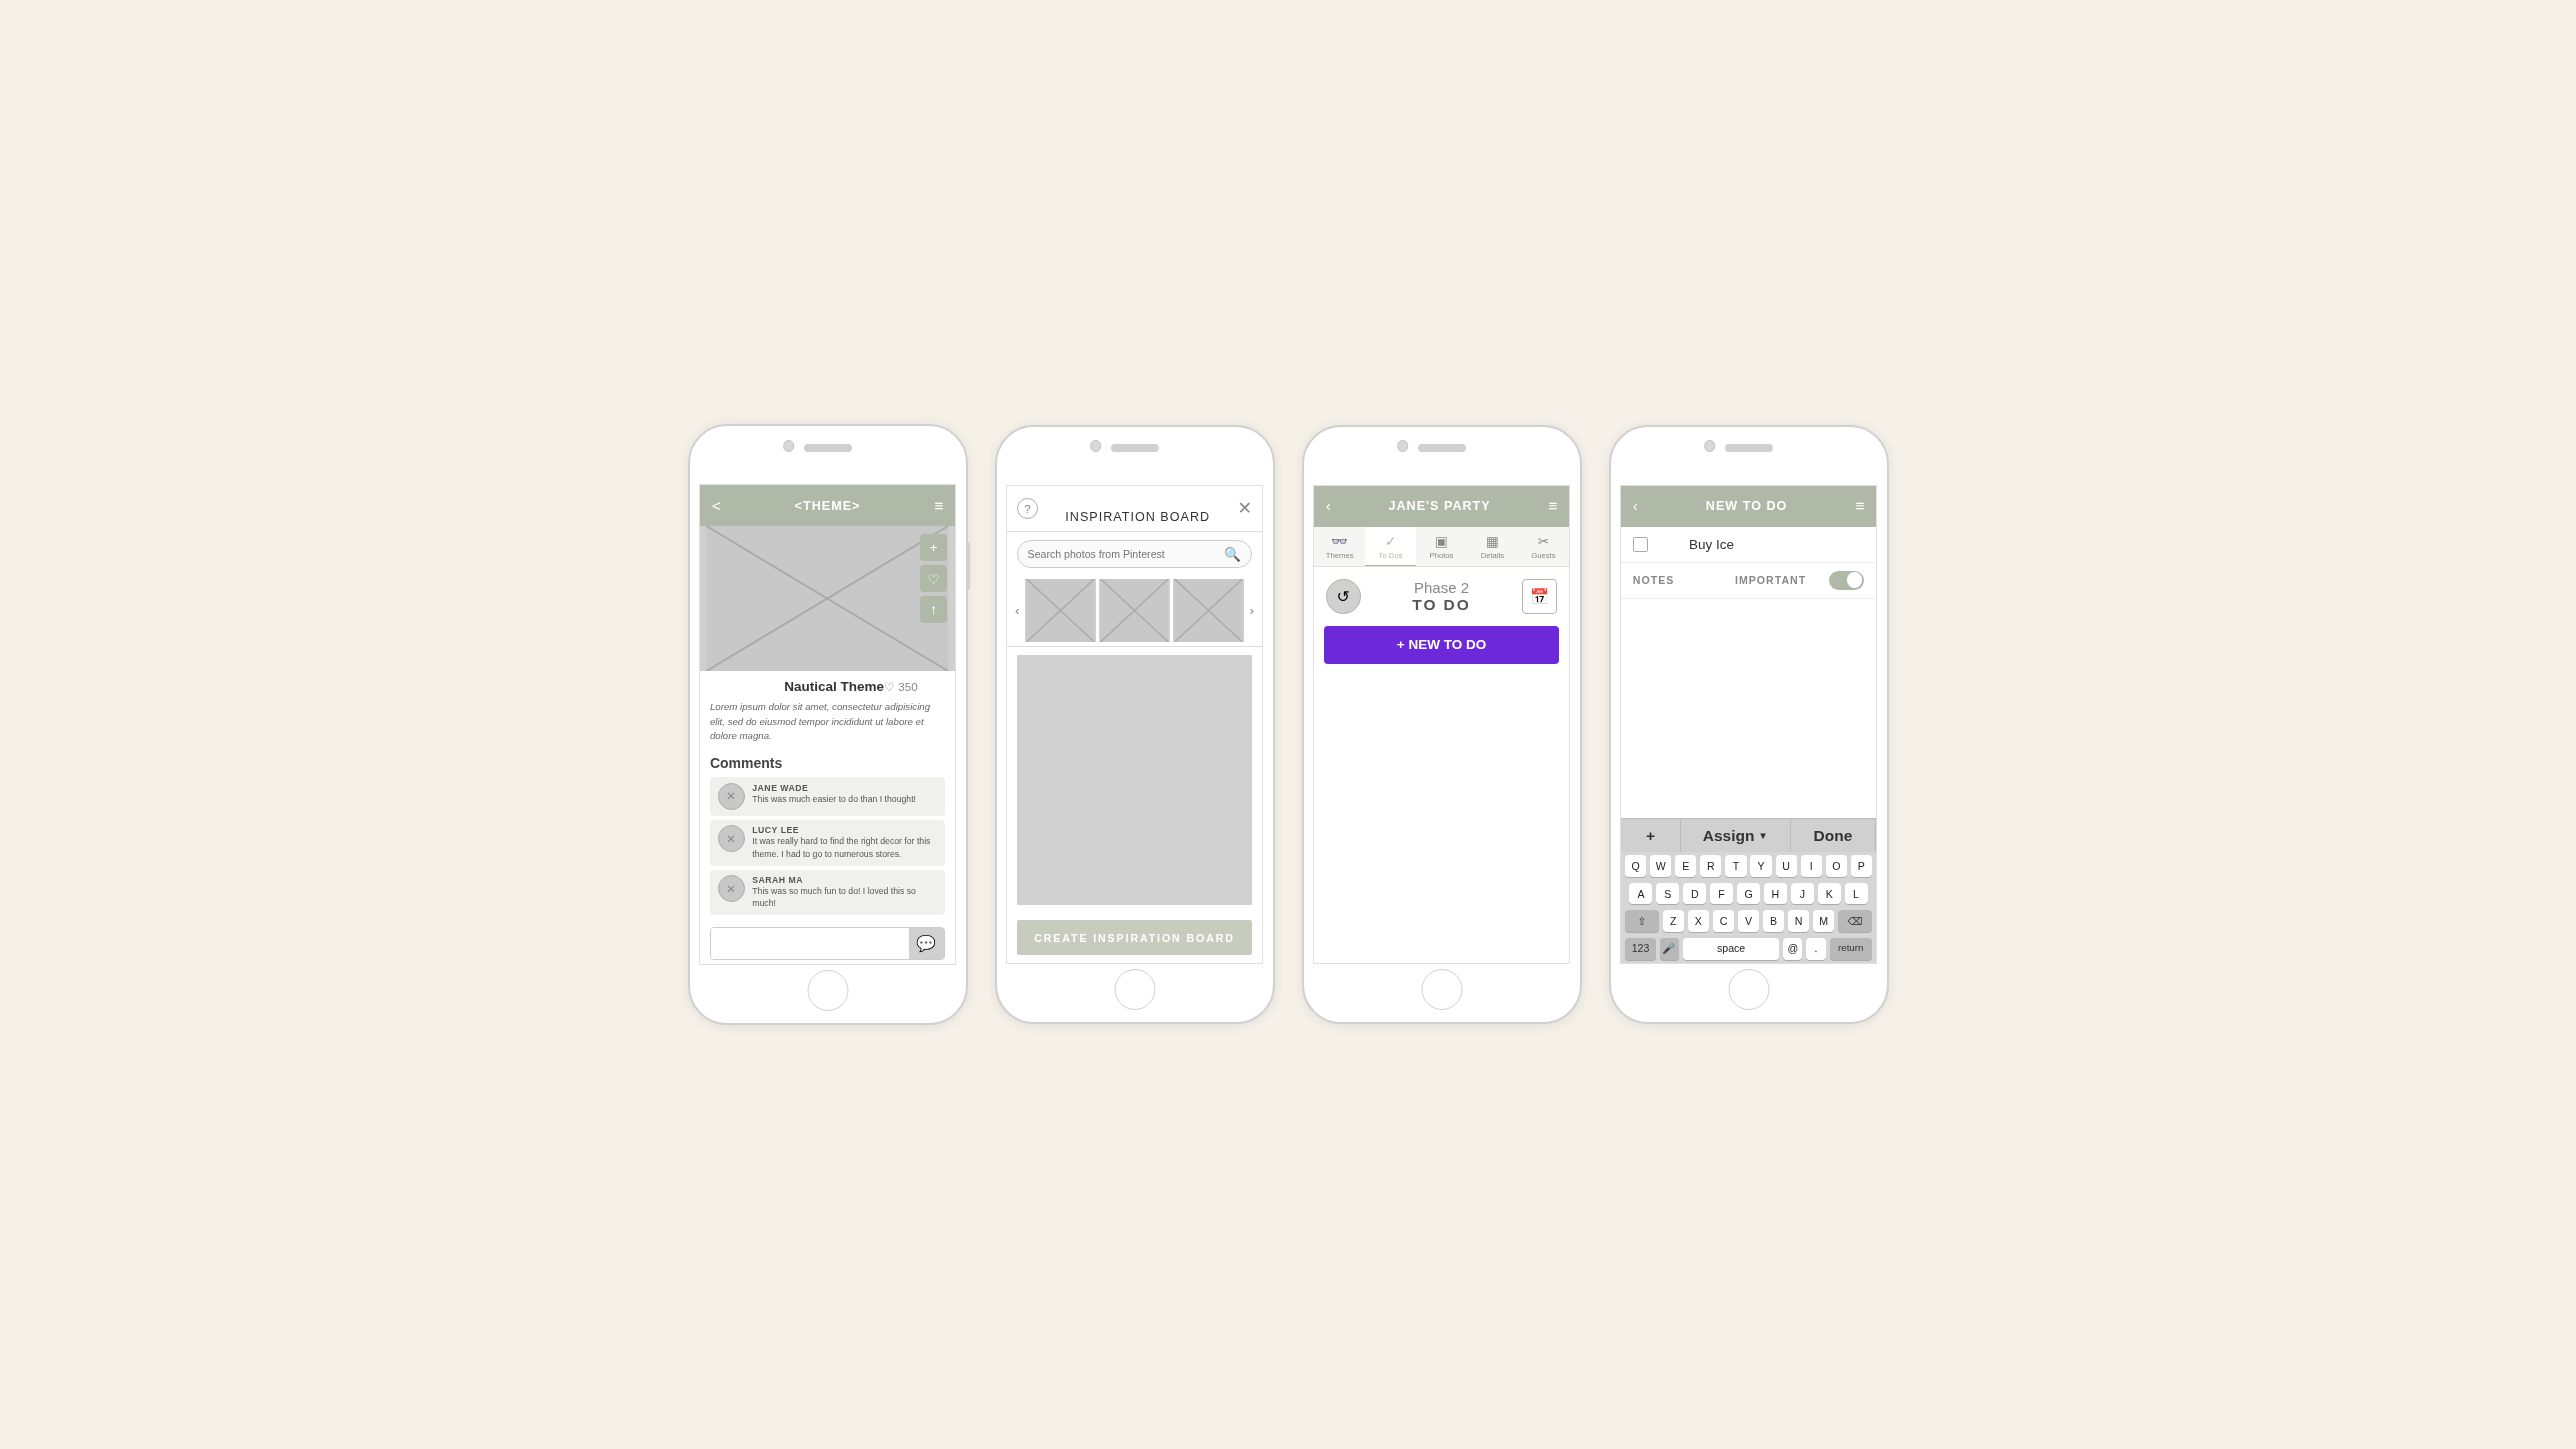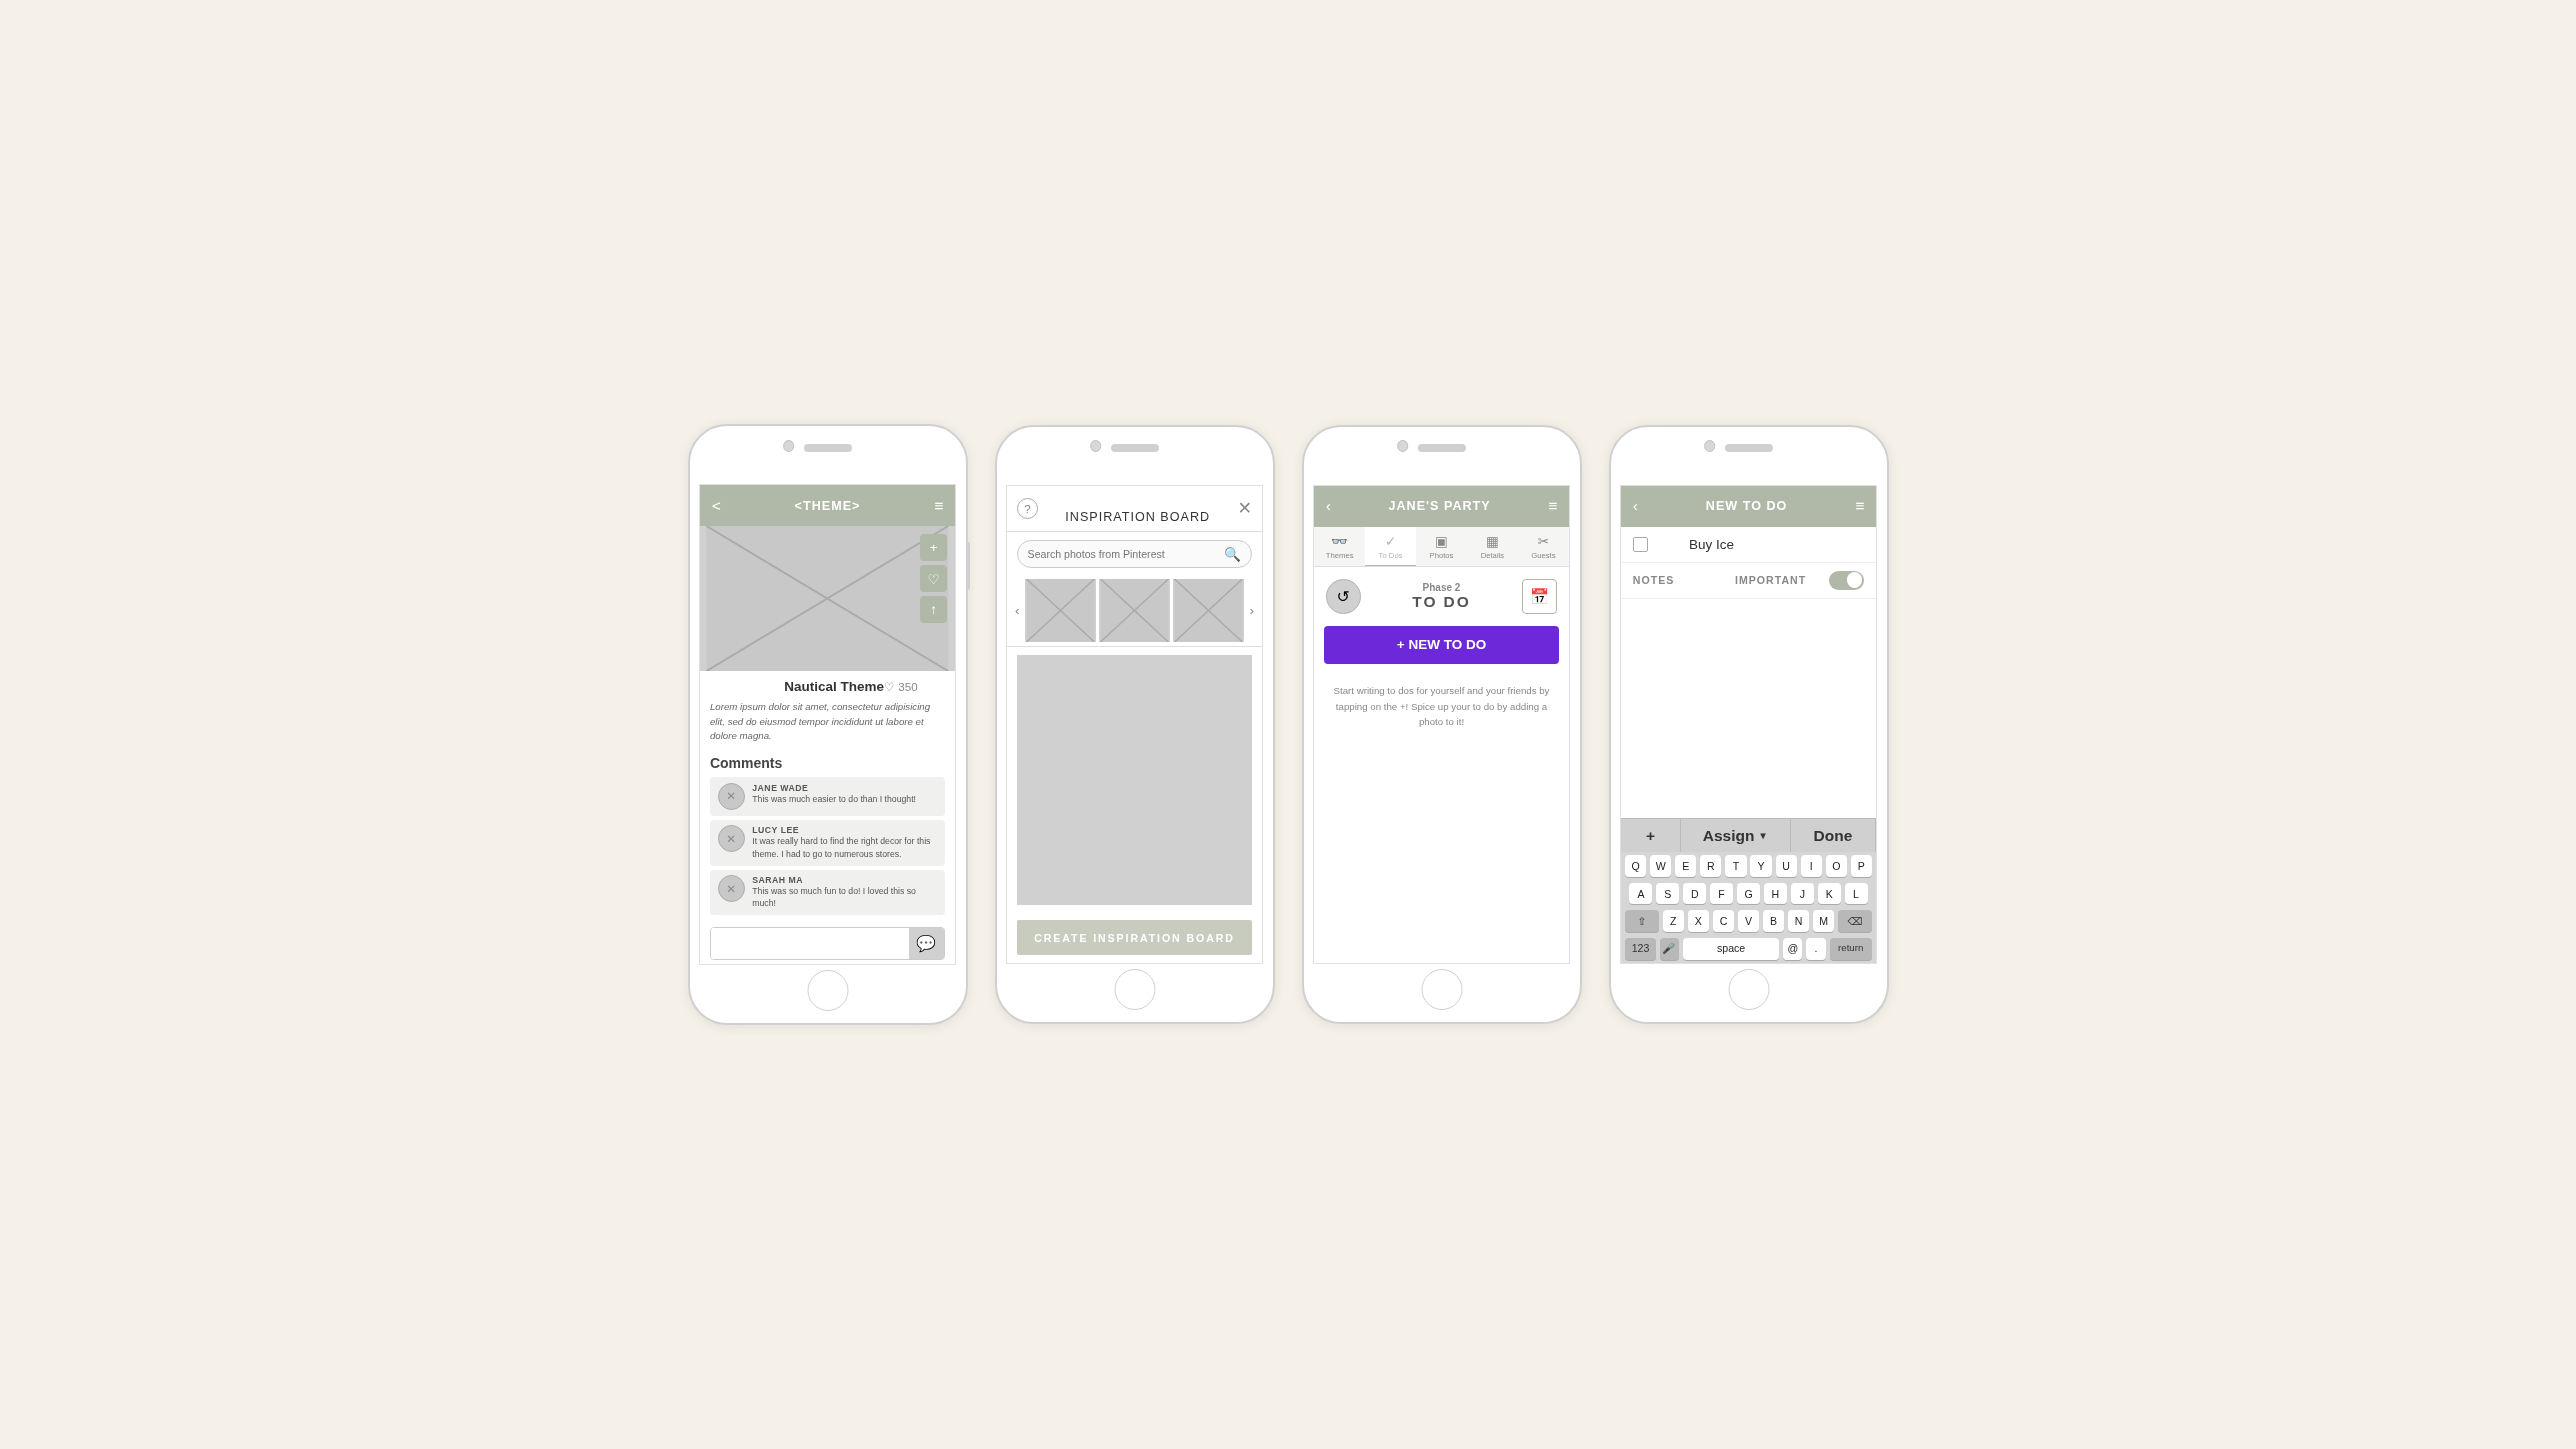--- a/index.html
+++ b/index.html
@@ -387,23 +387,23 @@
       background: #d0d0d0;
       display: flex;
       align-items: center;
       justify-content: center;
     }
     .phase-info {
       flex: 1;
       text-align: center;
     }
     .phase-label {
-      font-size: 10px;
-      color: #888;
-      font-weight: 700;
+      font-size: 15px;
+      color: #888;
+      font-weight: 400;
     }
     .phase-todo {
       font-size: 15.5px;
       font-weight: 700;
       color: #555;
       letter-spacing: 1.9px;
     }
     .phase-cal-btn {
       width: 35px;
       height: 35px;
@@ -751,21 +751,20 @@
         </div>
         <div class="phase-info">
           <div class="phase-label">Phase 2</div>
           <div class="phase-todo">TO DO</div>
         </div>
         <div class="phase-cal-btn">📅</div>
       </div>
 
       <div class="new-todo-btn">+ NEW TO DO</div>
 
-      <div class="todo-hint">Start writing to dos for yourself and your friends by tapping on the +! Spice up your to do by adding a photo to it!</div>
     </div>
     <div class="phone-home"></div>
   </div>
 
   <div class="phone">
     <div class="phone-speaker"></div>
     <div class="phone-camera"></div>
     <div class="screen">
 
       <div class="todo-header">

